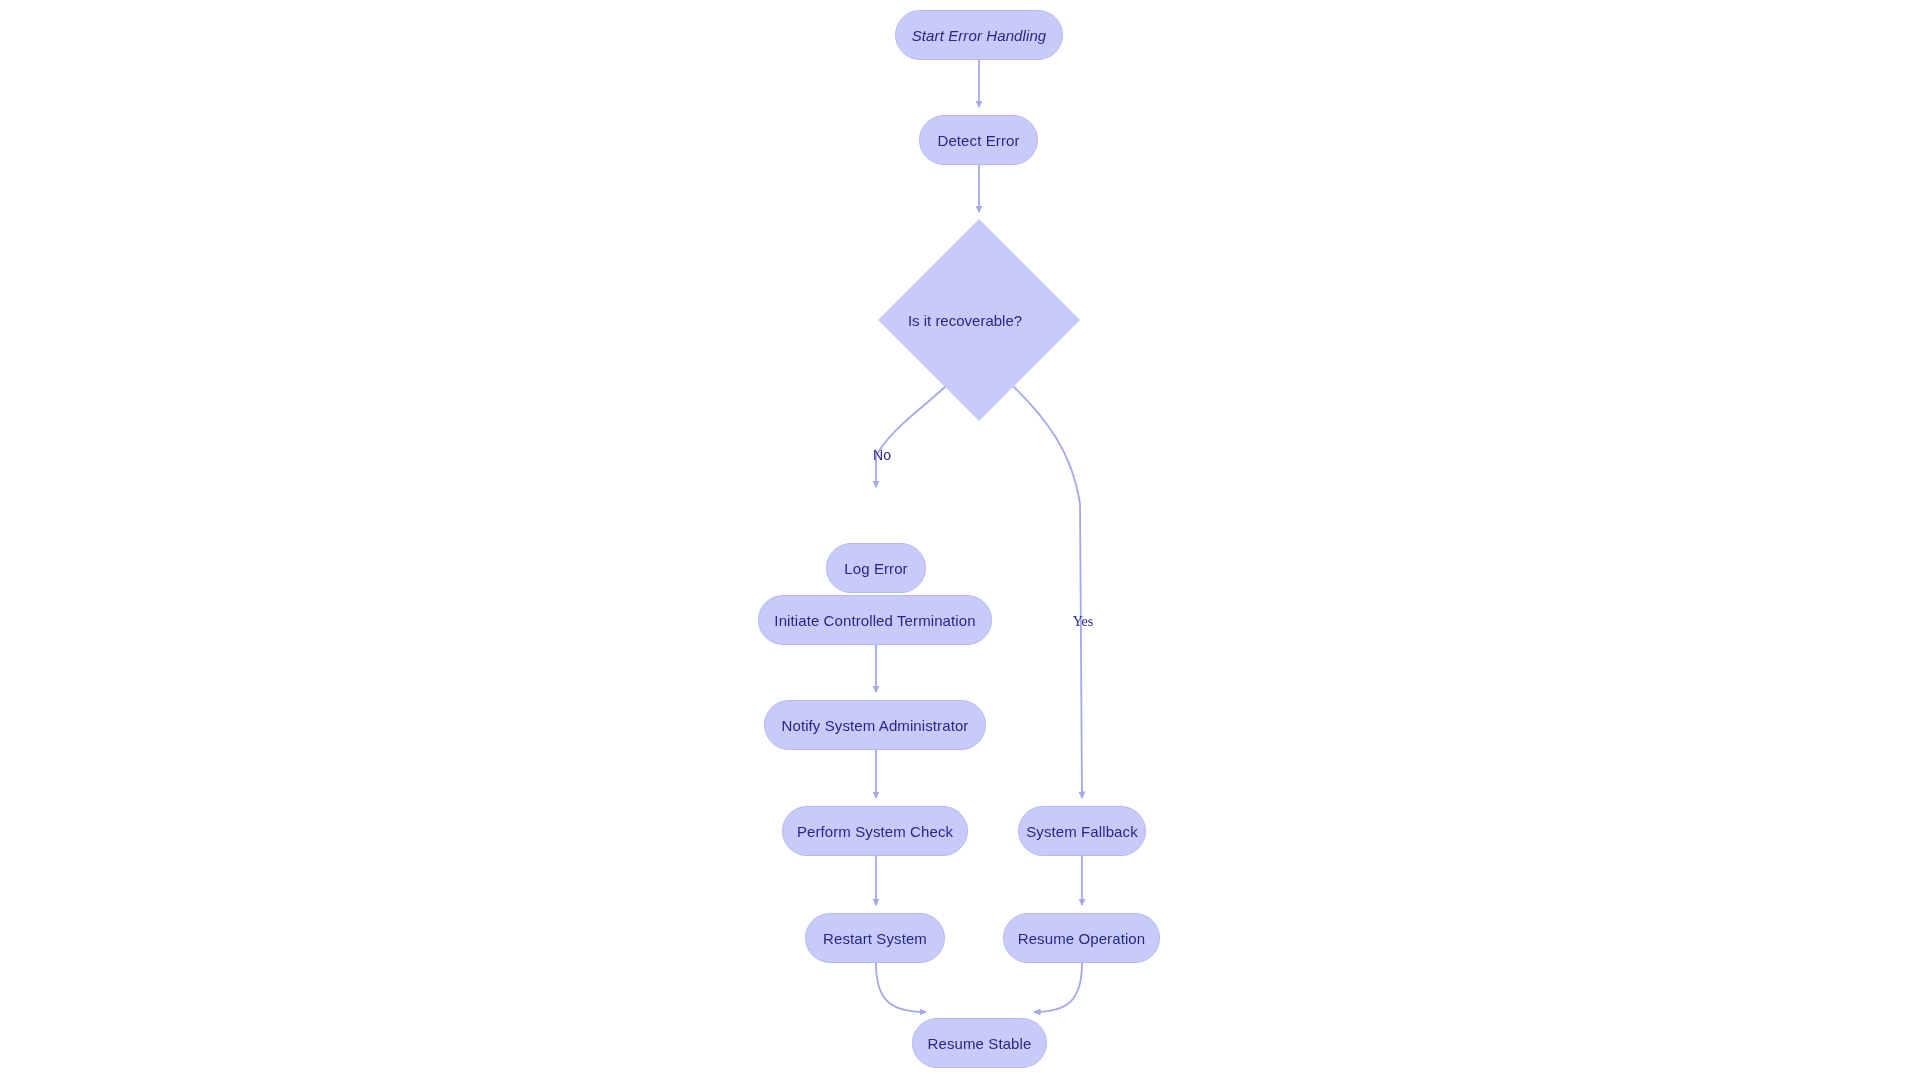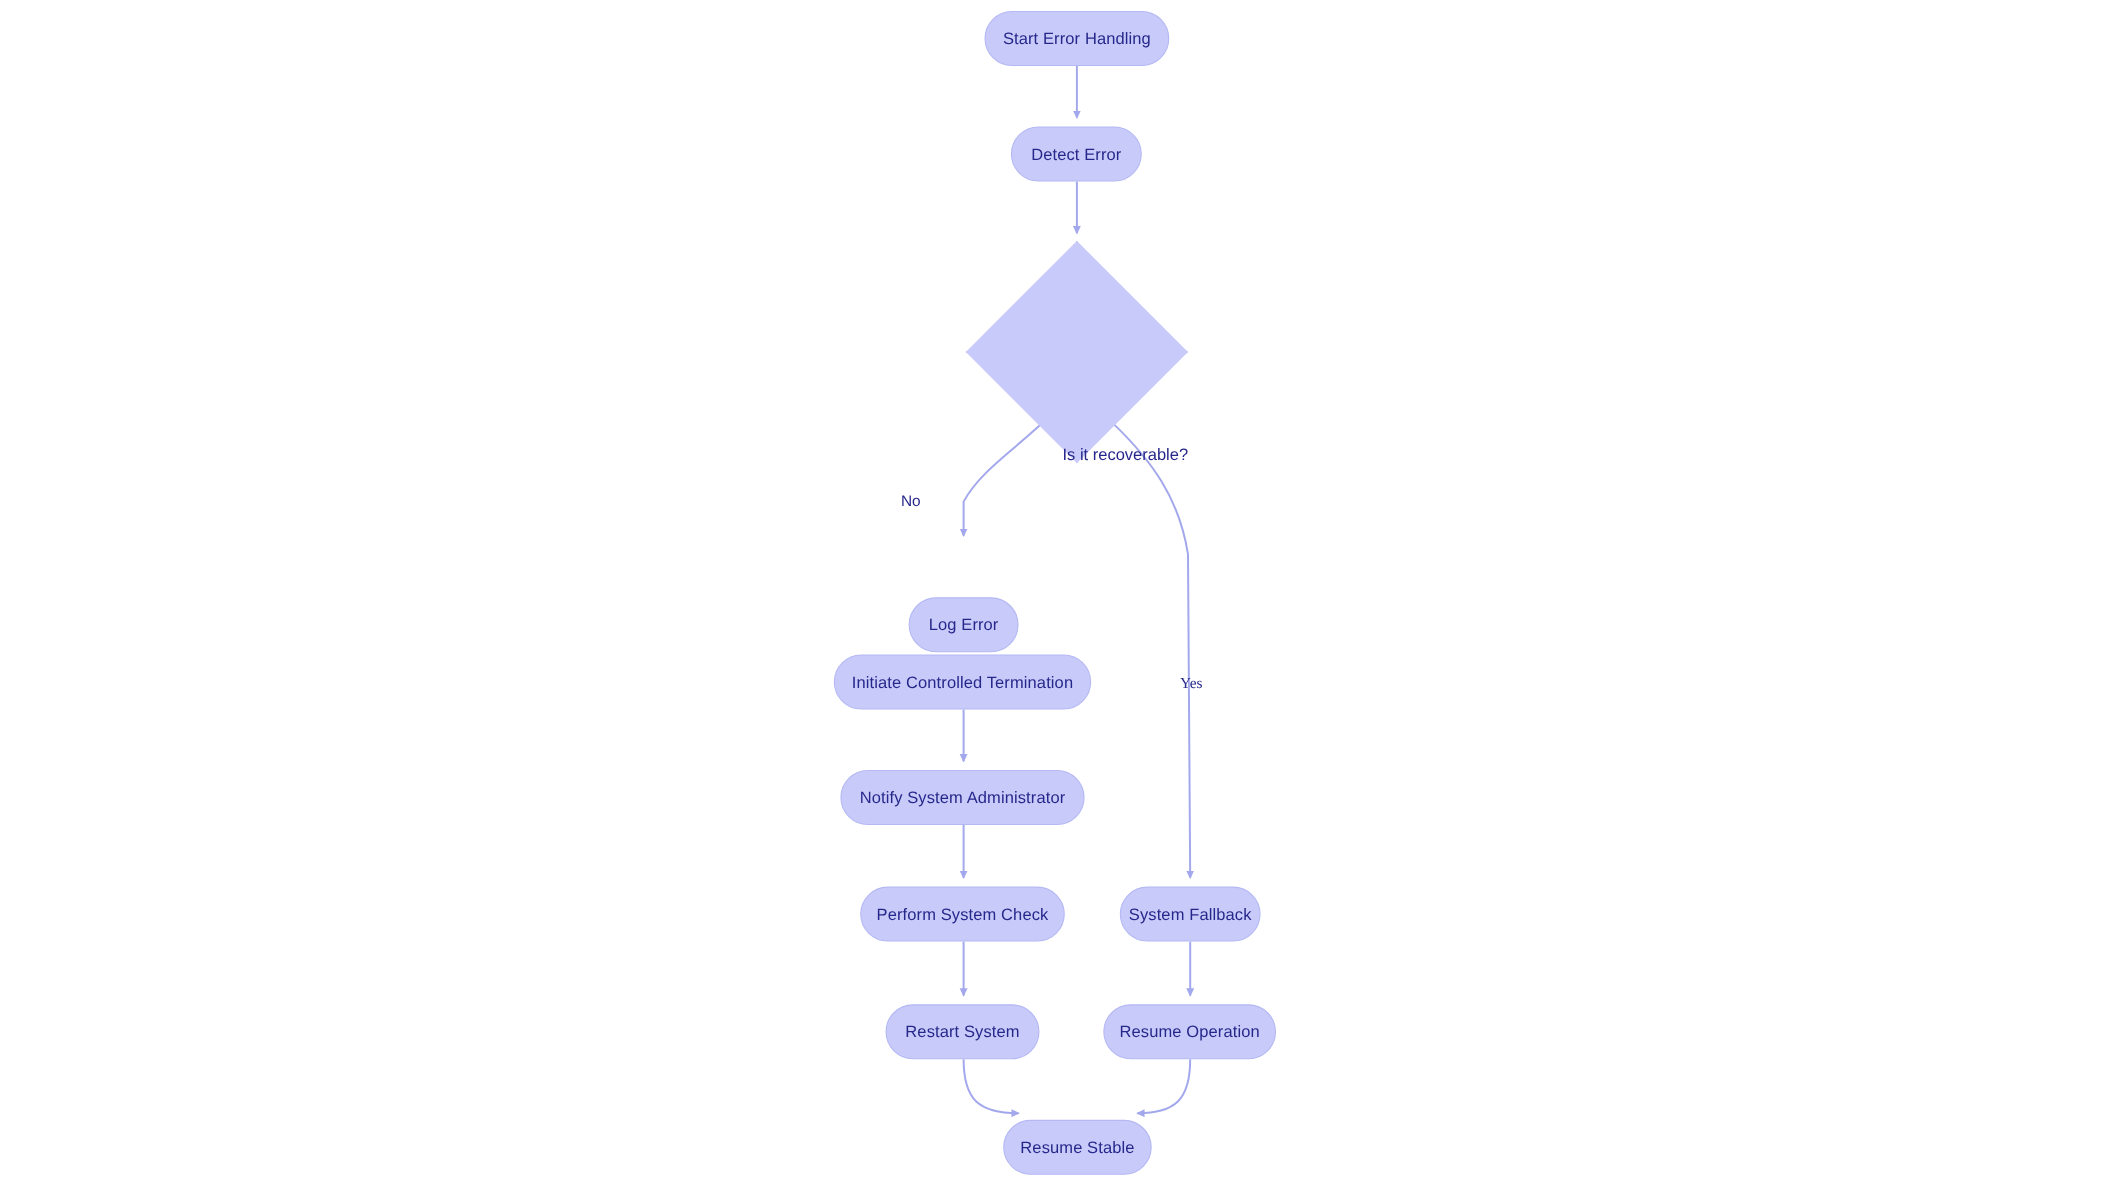--- a/index.html
+++ b/index.html
@@ -103,31 +103,31 @@
       <path d="M876,750 L876,798"></path>
       <path d="M876,856 L876,905"></path>
       <path d="M1082,856 L1082,905"></path>
       <path d="M876,963 C876,1000 890,1012 926,1012"></path>
       <path d="M1082,963 C1082,1000 1068,1012 1034,1012"></path>
     </g>
   </svg>
 
   <div id="node-layer">
 
-    <div class="node stadium" style="left:895px; top:10px; width:168px; height:50px;">
+    <div class="node stadium" style="left:895px; top:10px; width:168px; height:50px;font-style:italic;">
       <span class="node-label">Start Error Handling</span>
     </div>
 
     <div class="node stadium" style="left:919px; top:115px; width:119px; height:50px;">
       <span class="node-label">Detect Error</span>
     </div>
 
     <div class="decision" style="left:878px; top:219px; width:202px; height:202px;
                 clip-path: polygon(50% 0%, 100% 50%, 50% 100%, 0% 50%);"></div>
-    <div class="decision-box" style="left:922px; top:219px; width:202px; height:202px;align-items:flex-end;">
+    <div class="decision-box" style="left:864px; top:219px; width:202px; height:202px;">
       <span class="node-label">Is it recoverable?</span>
     </div>
 
     <div class="node stadium" style="left:826px; top:495px; width:100px; height:50px;margin-top:48px;">
       <span class="node-label">Log Error</span>
     </div>
 
     <div class="node stadium" style="left:758px; top:595px; width:234px; height:50px;">
       <span class="node-label">Initiate Controlled Termination</span>
     </div>
@@ -149,18 +149,18 @@
     </div>
 
     <div class="node stadium" style="left:1003px; top:913px; width:157px; height:50px;text-align:center;">
       <span class="node-label">Resume Operation</span>
     </div>
 
     <div class="node stadium" style="left:912px; top:1018px; width:135px; height:50px;">
       <span class="node-label">Resume Stable</span>
     </div>
 
-    <div class="edge-label" style="left:828px; top:455px;">No</div>
+    <div class="edge-label" style="left:882px; top:455px;">No</div>
 
     <div class="edge-label" style="left:1083px; top:622px;font-family:Liberation Serif, serif;">Yes</div>
 
   </div>
 </div>
 
 </body></html>

